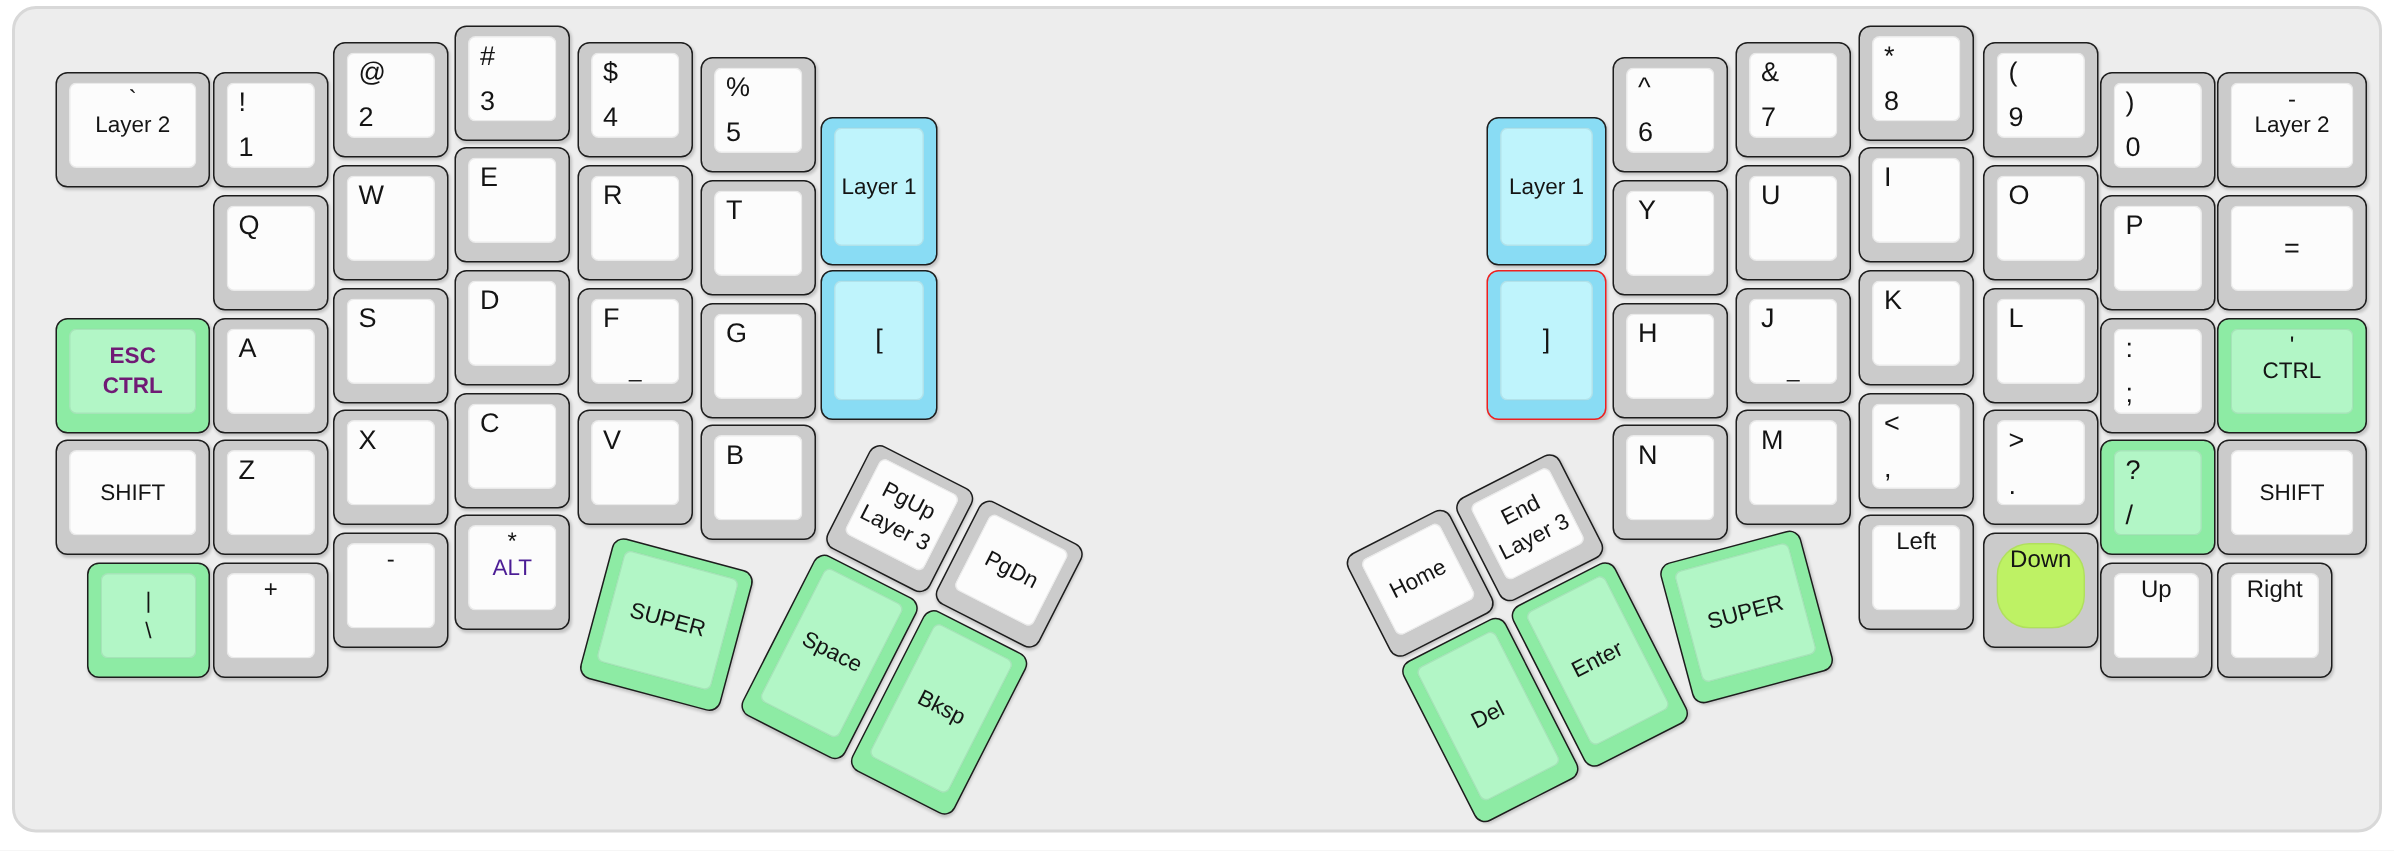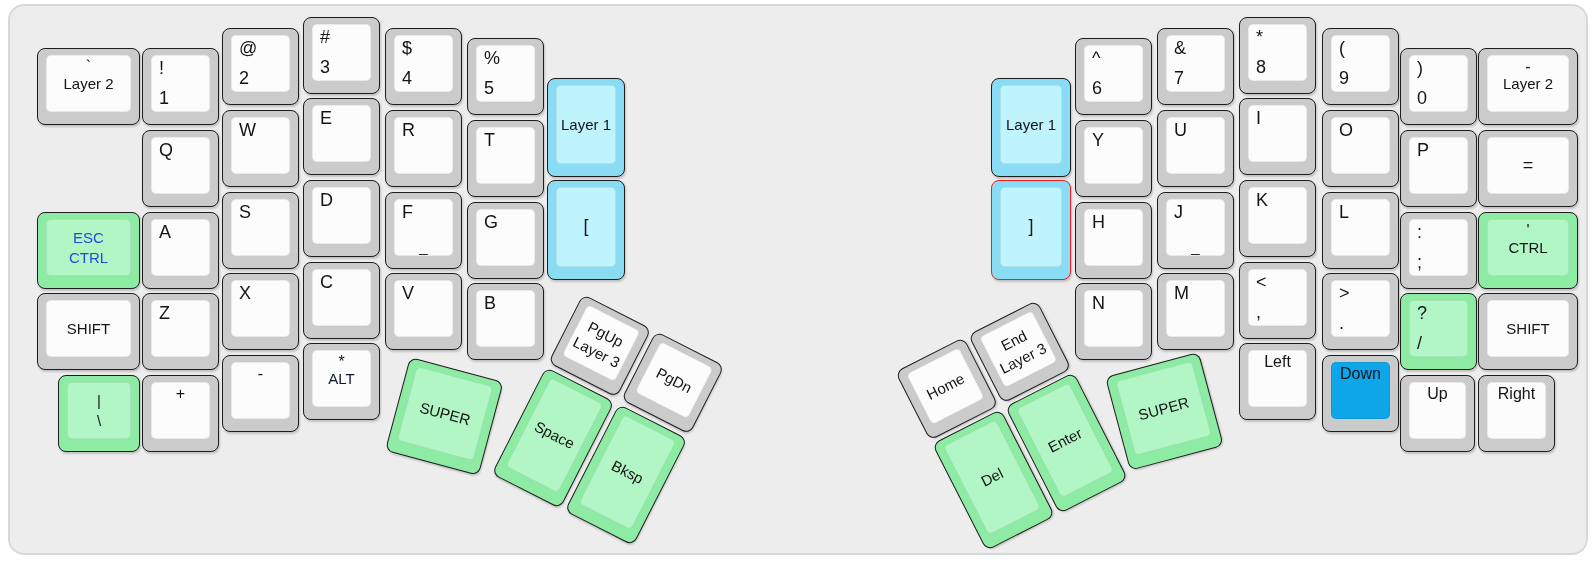--- a/index.html
+++ b/index.html
@@ -40,21 +40,21 @@
   <div class="frame" style="background: rgb(237, 237, 237); border: 2px solid rgb(216, 216, 216);"></div>
   <div class="keys">
       <div class="key" style="left: 37px; top: 48px; width: 103px; height: 77px; background: rgb(203, 203, 203); border-color: rgb(29, 29, 29);">
         <div class="cap" style="background: rgb(252, 252, 252);">
           <span class="lab tc" style="color: rgb(20, 20, 20);">`</span>
           <span class="lab c" style="color: rgb(20, 20, 20);">Layer 2</span>
         </div>
       </div>
       <div class="key" style="left: 37px; top: 212px; width: 103px; height: 77px; background: rgb(141, 235, 164); border-color: rgb(29, 29, 29);">
         <div class="cap" style="background: rgb(178, 246, 198);">
-          <span class="lab c" style="color: #1d4ed8;">ESC
+          <span class="lab c" style="color: #701a75; font-weight: bold;">ESC
 CTRL</span>
         </div>
       </div>
       <div class="key" style="left: 37px; top: 293px; width: 103px; height: 77px; background: rgb(203, 203, 203); border-color: rgb(29, 29, 29);">
         <div class="cap" style="background: rgb(252, 252, 252);">
           <span class="lab c" style="color: rgb(20, 20, 20);">SHIFT</span>
         </div>
       </div>
       <div class="key" style="left: 58px; top: 375px; width: 82px; height: 77px; background: rgb(141, 235, 164); border-color: rgb(29, 29, 29);">
         <div class="cap" style="background: rgb(178, 246, 198);">
@@ -131,21 +131,21 @@
         </div>
       </div>
       <div class="key" style="left: 303px; top: 262px; width: 77px; height: 77px; background: rgb(203, 203, 203); border-color: rgb(29, 29, 29);">
         <div class="cap" style="background: rgb(252, 252, 252);">
           <span class="lab tl" style="color: rgb(20, 20, 20);">C</span>
         </div>
       </div>
       <div class="key" style="left: 303px; top: 343px; width: 77px; height: 77px; background: rgb(203, 203, 203); border-color: rgb(29, 29, 29);">
         <div class="cap" style="background: rgb(252, 252, 252);">
           <span class="lab tc" style="color: rgb(20, 20, 20);">*</span>
-          <span class="lab c" style="color: #0f172a;">ALT</span>
+          <span class="lab c" style="color: #4c1d95;">ALT</span>
         </div>
       </div>
       <div class="key" style="left: 385px; top: 28px; width: 77px; height: 77px; background: rgb(203, 203, 203); border-color: rgb(29, 29, 29);">
         <div class="cap" style="background: rgb(252, 252, 252);">
           <span class="lab tl" style="color: rgb(20, 20, 20);">$</span>
           <span class="lab bl" style="color: rgb(20, 20, 20);">4</span>
         </div>
       </div>
       <div class="key" style="left: 385px; top: 110px; width: 77px; height: 77px; background: rgb(203, 203, 203); border-color: rgb(29, 29, 29);">
         <div class="cap" style="background: rgb(252, 252, 252);">
@@ -316,21 +316,21 @@
           <span class="lab tl" style="color: rgb(20, 20, 20);">L</span>
         </div>
       </div>
       <div class="key" style="left: 1322px; top: 273px; width: 77px; height: 77px; background: rgb(203, 203, 203); border-color: rgb(29, 29, 29);">
         <div class="cap" style="background: rgb(252, 252, 252);">
           <span class="lab tl" style="color: rgb(20, 20, 20);">&gt;</span>
           <span class="lab bl" style="color: rgb(20, 20, 20);">.</span>
         </div>
       </div>
       <div class="key" style="left: 1322px; top: 355px; width: 77px; height: 77px; background: rgb(203, 203, 203); border-color: rgb(29, 29, 29);">
-        <div class="cap" style="background: #0ea5e9;">
+        <div class="cap" style="background: #bef264; border-radius: 22px;">
           <span class="lab tc" style="color: rgb(20, 20, 20);">Down</span>
         </div>
       </div>
       <div class="key" style="left: 1400px; top: 48px; width: 77px; height: 77px; background: rgb(203, 203, 203); border-color: rgb(29, 29, 29);">
         <div class="cap" style="background: rgb(252, 252, 252);">
           <span class="lab tl" style="color: rgb(20, 20, 20);">)</span>
           <span class="lab bl" style="color: rgb(20, 20, 20);">0</span>
         </div>
       </div>
       <div class="key" style="left: 1400px; top: 130px; width: 77px; height: 77px; background: rgb(203, 203, 203); border-color: rgb(29, 29, 29);">

